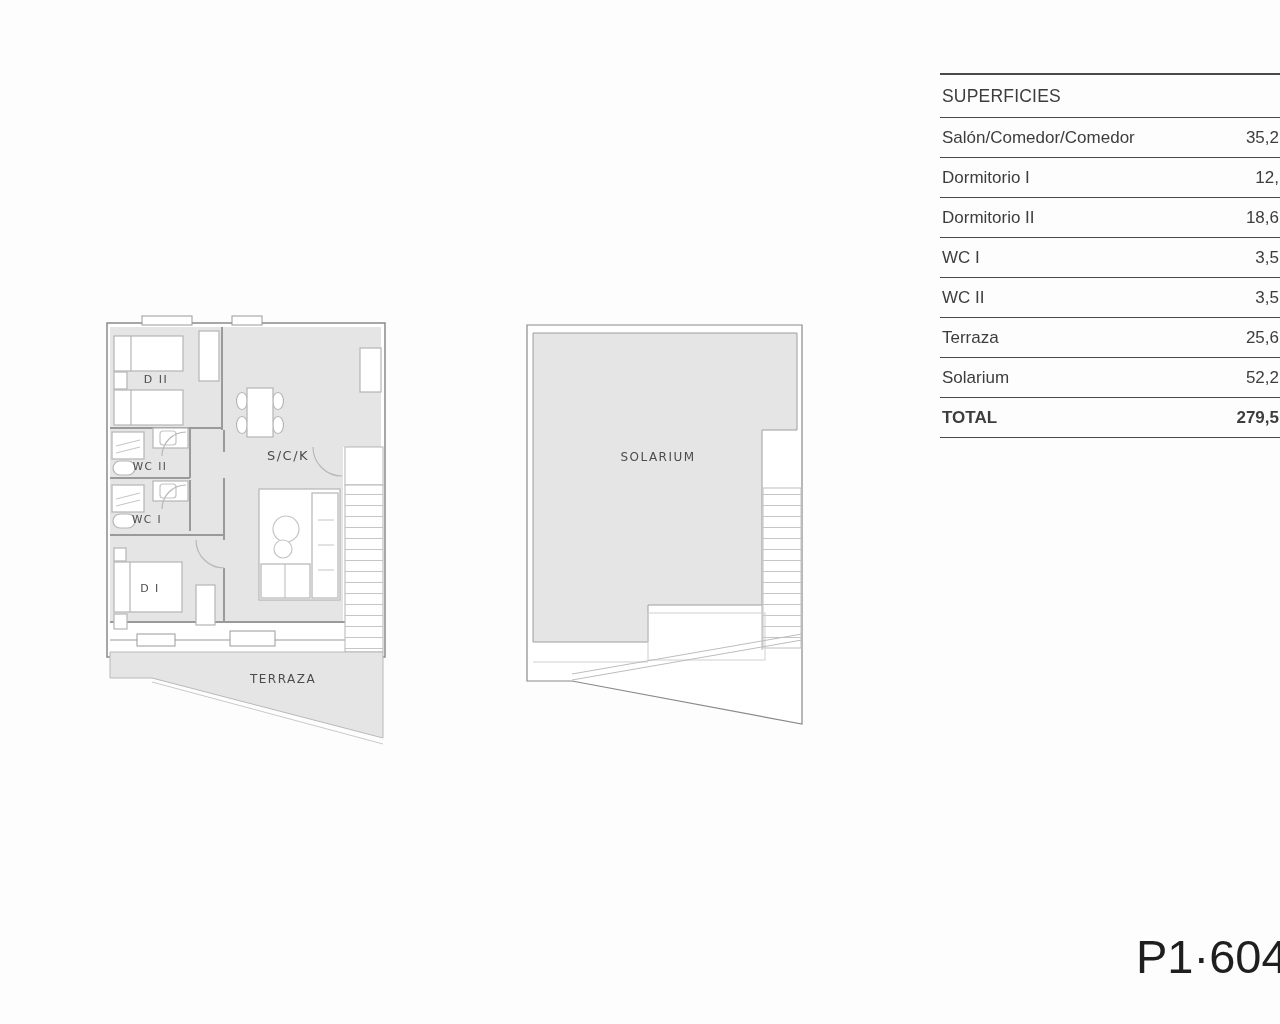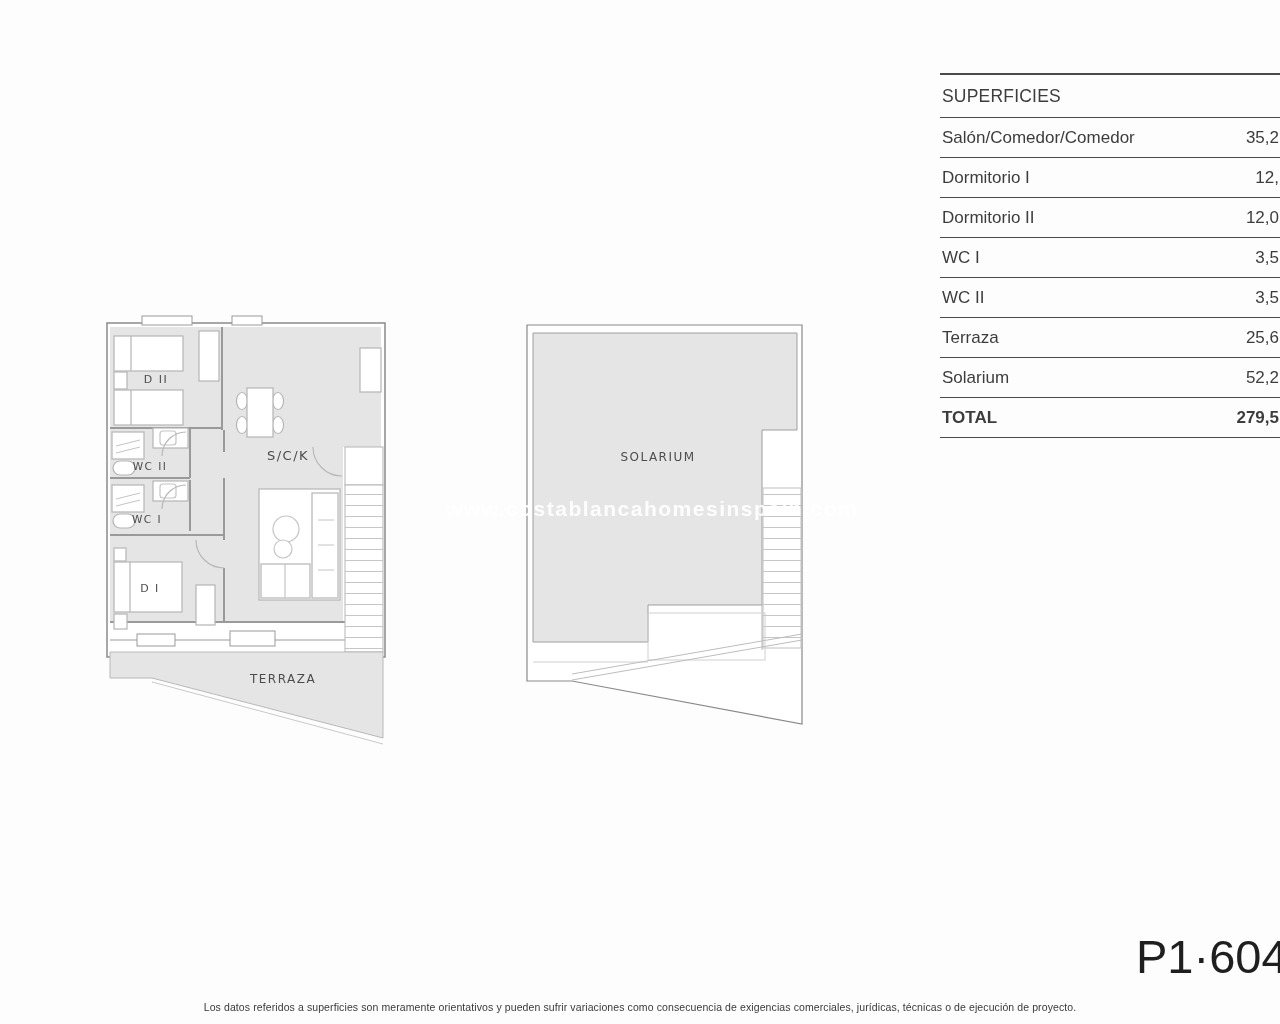--- a/index.html
+++ b/index.html
@@ -152,37 +152,36 @@
       <rect x="648" y="613" width="117" height="47" fill="none" stroke="#d0d0d0" stroke-width="1"></rect>
       <line x1="533" y1="662" x2="648" y2="662" stroke="#d0d0d0" stroke-width="1"></line>
       <g stroke="#bdbdbd" stroke-width="1">
         <line x1="572" y1="674" x2="802" y2="634"></line>
         <line x1="572" y1="680" x2="802" y2="640"></line>
       </g>
       <text class="room-label" x="658" y="461" font-size="12" letter-spacing="2" text-anchor="middle">SOLARIUM</text>
     </g>
   </svg>
 
-  <div id="watermark">www.costablancahomesinspain.com</div>
 
   <div id="surfaces">
     <div class="t-row t-head">
       <span>SUPERFICIES</span>
     </div>
     <div class="t-row">
       <span>Salón/Comedor/Comedor</span>
       <span class="val">35,2</span>
     </div>
     <div class="t-row">
       <span>Dormitorio I</span>
       <span class="val">12,</span>
     </div>
     <div class="t-row">
       <span>Dormitorio II</span>
-      <span class="val">12,0</span>
+      <span class="val">18,6</span>
     </div>
     <div class="t-row">
       <span>WC I</span>
       <span class="val">3,5</span>
     </div>
     <div class="t-row">
       <span>WC II</span>
       <span class="val">3,5</span>
     </div>
     <div class="t-row">
@@ -193,15 +192,14 @@
       <span>Solarium</span>
       <span class="val">52,2</span>
     </div>
     <div class="t-row t-total">
       <span>TOTAL</span>
       <span class="val">279,5</span>
     </div>
   </div>
 
   <div id="plan-code">P1·604</div>
-  <div id="disclaimer">Los datos referidos a superficies son meramente orientativos y pueden sufrir variaciones como consecuencia de exigencias comerciales, jurídicas, técnicas o de ejecución de proyecto.</div>
 
 </div>
 
 </body></html>

